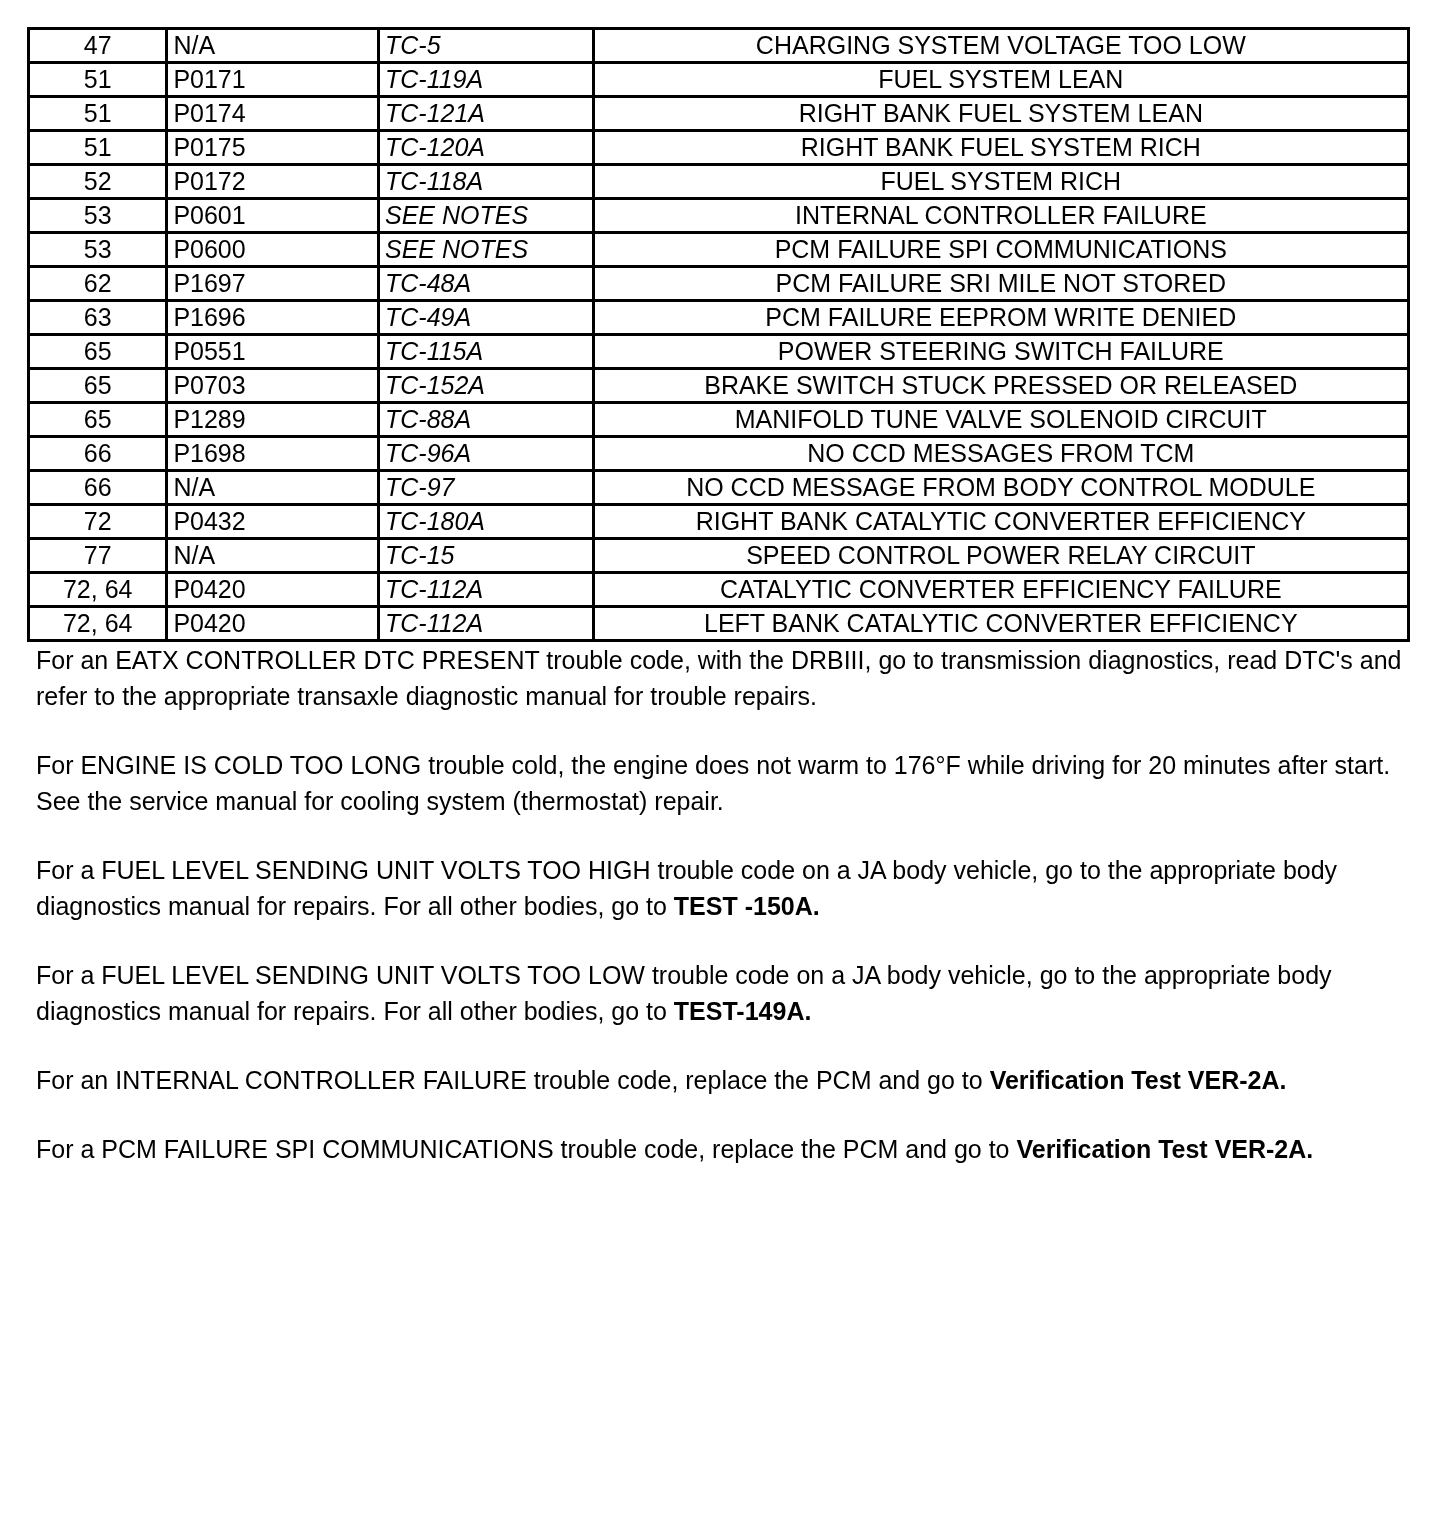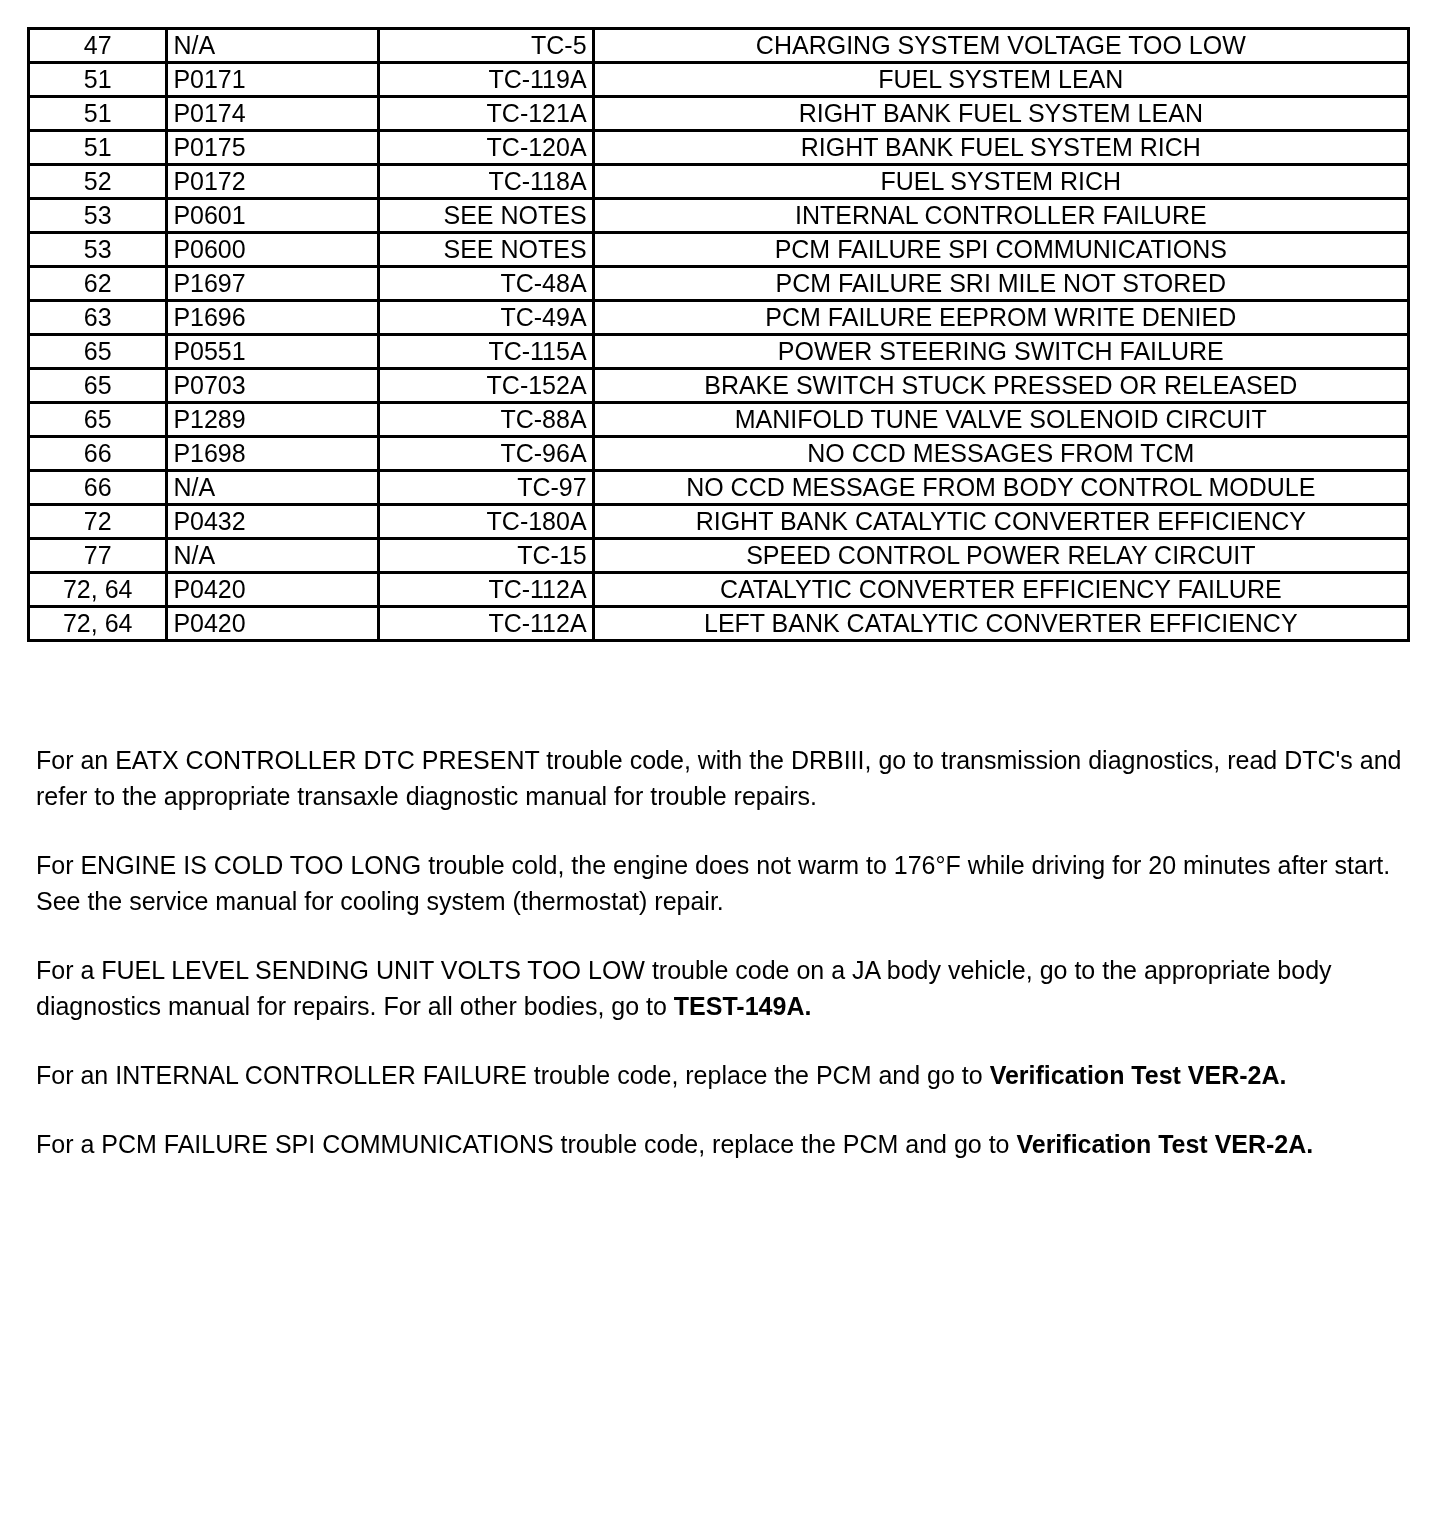--- a/index.html
+++ b/index.html
@@ -26,24 +26,23 @@
     border: 3px solid #000000;
     font-size: 25px;
     height: 31px;
     padding: 0 5px;
     white-space: nowrap;
     overflow: hidden;
     box-sizing: content-box;
   }
   td.c1 { width: 125px; text-align: center; }
   td.c2 { width: 198px; }
-  td.c3 { width: 201px; text-align: right; }
+  td.c3 { width: 201px; text-align: left; font-style: italic; }
   td.c4 { width: 800px; text-align: center; }
   .notes {
-    margin-top: 100px;
     width: 1380px;
     padding-left: 9px;
     font-size: 25px;
     line-height: 36px;
   }
   .note {
     margin: 0 0 33px 0;
   }
   .bold {
     font-weight: bold;
@@ -161,17 +160,18 @@
           <td class="c1">72, 64</td>
           <td class="c2">P0420</td>
           <td class="c3">TC-112A</td>
           <td class="c4">LEFT BANK CATALYTIC CONVERTER EFFICIENCY</td>
         </tr>
       </tbody>
   </table>
   <div class="notes">
       <p class="note"><span class="">For an EATX CONTROLLER DTC PRESENT trouble code, with the DRBIII, go to transmission diagnostics, read DTC's and refer to the appropriate transaxle diagnostic manual for trouble repairs.</span></p>
       <p class="note"><span class="">For ENGINE IS COLD TOO LONG trouble cold, the engine does not warm to 176°F while driving for 20 minutes after start.  See the service manual for cooling system (thermostat) repair.</span></p>
+      <p class="note"><span class="">For a FUEL LEVEL SENDING UNIT VOLTS TOO HIGH trouble code on a JA body vehicle, go to the appropriate body diagnostics manual for repairs.  For all other bodies, go to </span><span class="bold">TEST -150A.</span></p>
       <p class="note"><span class="">For a FUEL LEVEL SENDING UNIT VOLTS TOO LOW trouble code on a JA body vehicle, go to the appropriate body diagnostics manual for repairs.  For all other bodies, go to </span><span class="bold">TEST-149A.</span></p>
       <p class="note"><span class="">For an INTERNAL CONTROLLER FAILURE trouble code, replace the PCM and go to </span><span class="bold">Verification Test VER-2A.</span></p>
       <p class="note"><span class="">For a PCM FAILURE SPI COMMUNICATIONS trouble code, replace the PCM and go to </span><span class="bold">Verification Test VER-2A.</span></p>
     </div>
 </div>
 
 </body></html>

